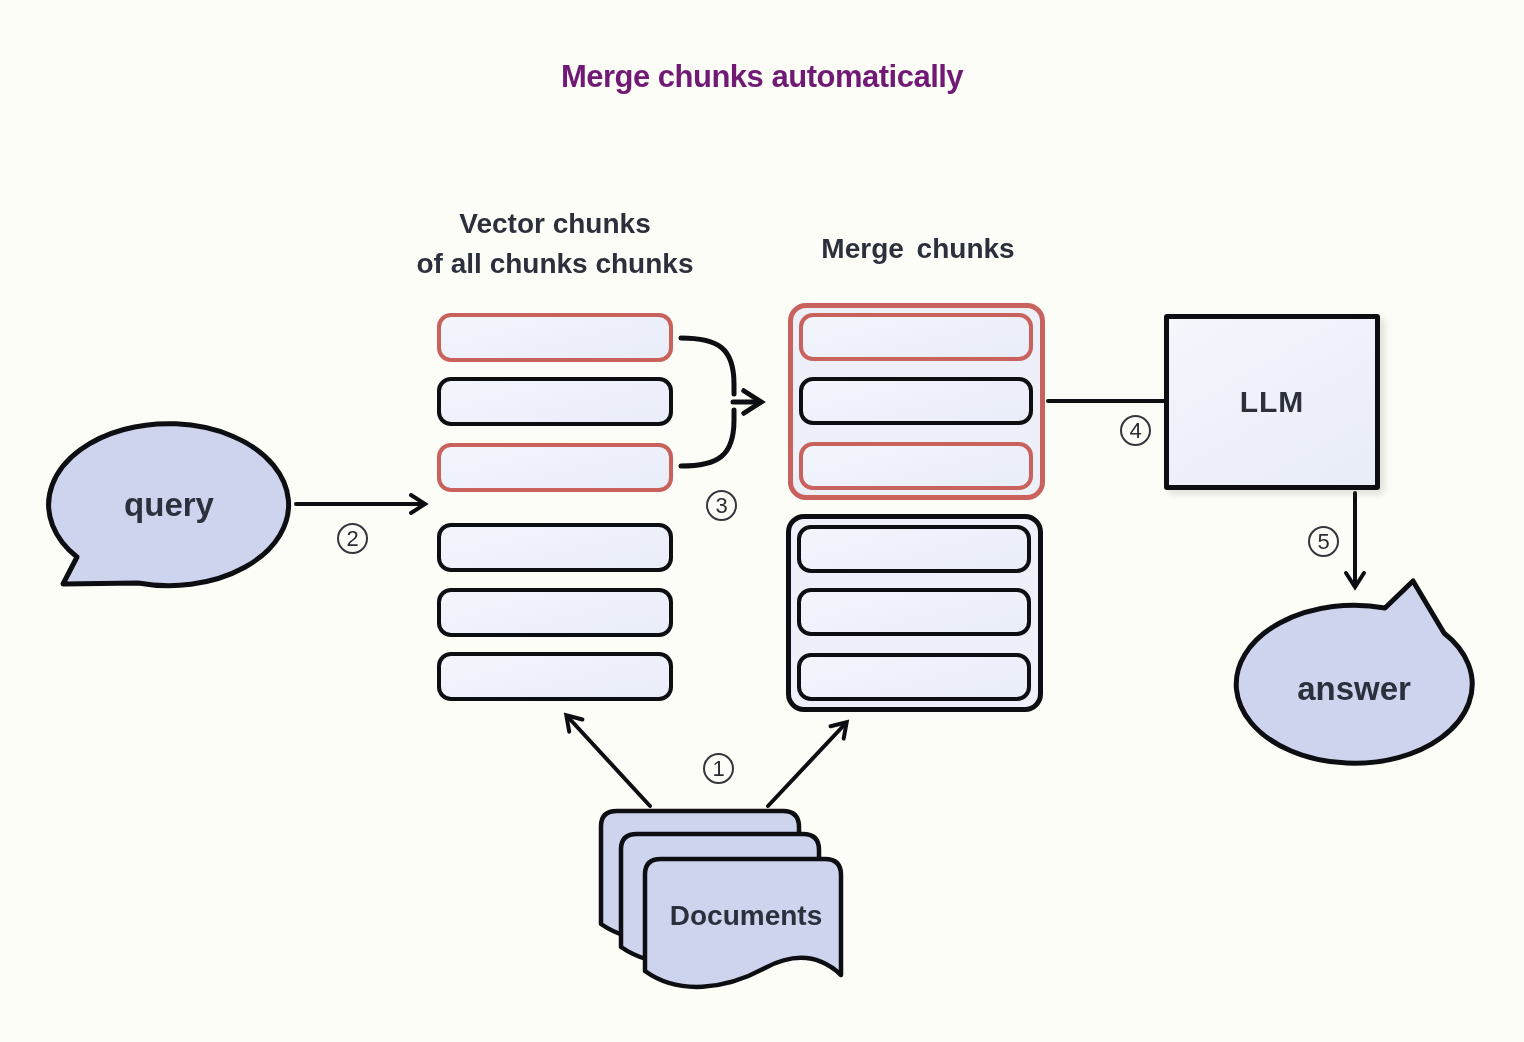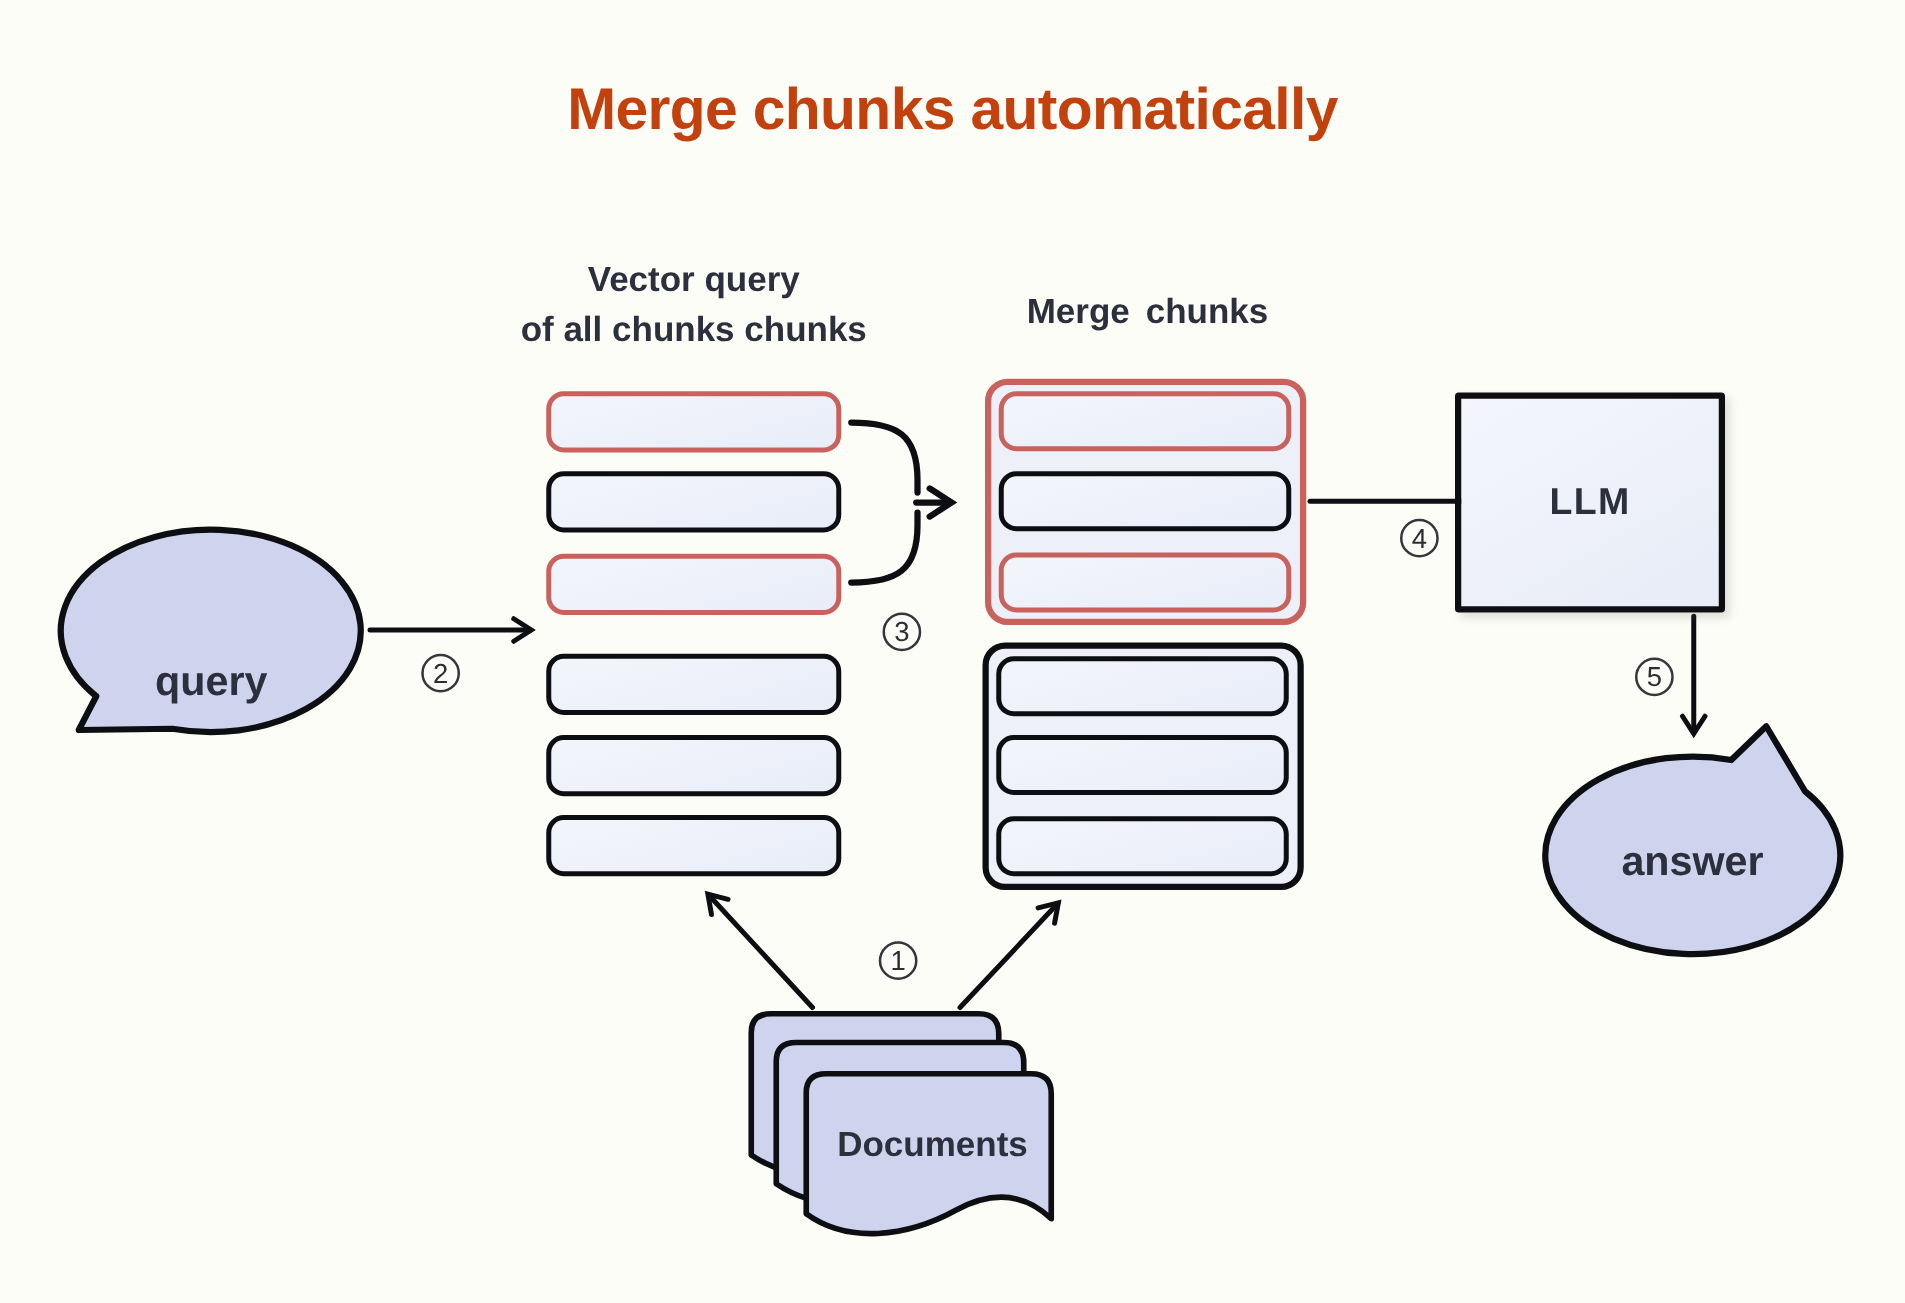--- a/index.html
+++ b/index.html
@@ -1,19 +1,19 @@
 <!DOCTYPE html>
 <html><head>
 <meta charset="utf-8">
 <style>
   html,body{margin:0;padding:0;}
   body{font-family:"Liberation Sans",sans-serif;background:#fdfdf8;}
   .canvas{position:relative;width:1524px;height:1042px;background:#fdfdf8;overflow:hidden;}
   .title{position:absolute;top:59px;left:0;right:0;text-align:center;
-         font-size:47px;font-weight:800;letter-spacing:-0.5px;color:#c2410c;}
+         font-size:31px;font-weight:800;letter-spacing:-0.5px;color:#701a75;}
   .col-label{position:absolute;text-align:center;font-weight:700;color:#2b303c;font-size:28px;line-height:40px;}
   .vs-label{left:330px;top:204px;width:450px;}
   .parent-label{left:768px;top:229px;width:300px;word-spacing:5px;}
   svg.layer{position:absolute;left:0;top:0;z-index:1;}
   .chunk{position:absolute;box-sizing:border-box;left:437px;width:236px;height:49px;
          border:4px solid #0d0e12;border-radius:14px;z-index:2;
          background:linear-gradient(165deg,#f3f5fc 0%,#e9edf8 100%);}
   .chunk.hl{border-color:#c9615c;}
   .pgroup{position:absolute;box-sizing:border-box;width:257px;
           border:5px solid #0d0e12;border-radius:18px;background:#edf0f9;z-index:2;}
@@ -22,42 +22,42 @@
           border:4px solid #0d0e12;border-radius:14px;
           background:linear-gradient(165deg,#f3f5fc 0%,#e9edf8 100%);}
   .pchunk.hl{border-color:#c9615c;}
   .llm-box{position:absolute;left:1164px;top:314px;width:216px;height:176px;box-sizing:border-box;
            border:5px solid #0d0e12;border-radius:3px;z-index:2;
            background:linear-gradient(150deg,#f4f6fc 0%,#e8ecf7 100%);
            box-shadow:4px 4px 7px rgba(90,90,80,0.18);
            display:flex;align-items:center;justify-content:center;
            font-size:30px;font-weight:700;letter-spacing:1px;color:#2b303c;}
   .node-label{position:absolute;z-index:3;font-weight:700;color:#2b303c;text-align:center;}
-  .query-label{left:69px;top:486px;width:200px;font-size:33px;margin-top:40px;}
+  .query-label{left:69px;top:486px;width:200px;font-size:33px;}
   .answer-label{left:1254px;top:670px;width:200px;font-size:33px;}
   .documents-label{left:646px;top:900px;width:200px;font-size:28px;}
   .step{position:absolute;z-index:3;width:31px;height:31px;box-sizing:border-box;
         border:2px solid #35363c;border-radius:50%;
         display:flex;align-items:center;justify-content:center;
         font-size:22px;font-weight:500;color:#2c2d33;}
   .step-1{left:703px;top:753px;}
   .step-2{left:337px;top:523px;}
   .step-3{left:706px;top:490px;}
   .step-4{left:1120px;top:415px;}
   .step-5{left:1308px;top:526px;}
 </style>
 </head>
 <body>
 
 <div class="canvas">
 
   <div class="title">Merge chunks automatically</div>
 
   <div class="col-label vs-label">
-    <div>Vector query</div>
+    <div>Vector chunks</div>
     <div>of all chunks chunks</div>
   </div>
 
   <div class="col-label parent-label">Merge chunks</div>
 
   <svg class="layer" width="1524" height="1042" viewBox="0 0 1524 1042">
     <defs>
       <marker id="ah" viewBox="0 0 12 12" refX="8.5" refY="6" markerWidth="6" markerHeight="6" orient="auto" markerUnits="strokeWidth">
         <path d="M2 1.5 L9 6 L2 10.5" fill="none" stroke="#0d0e12" stroke-width="2" stroke-linecap="round"></path>
       </marker>

